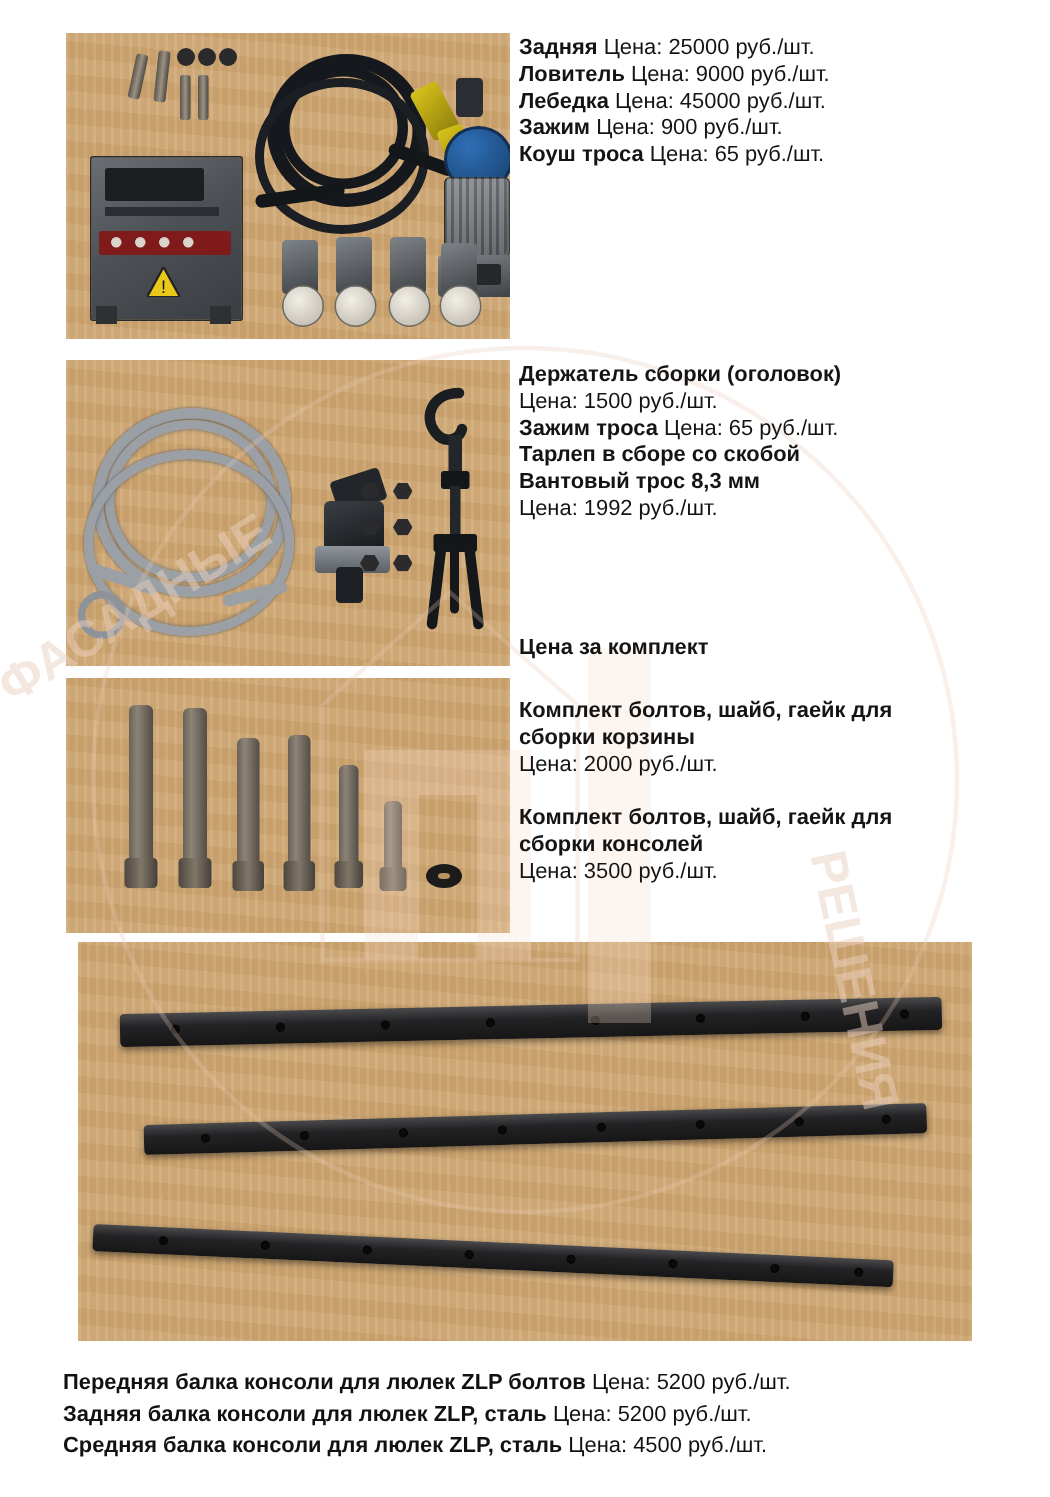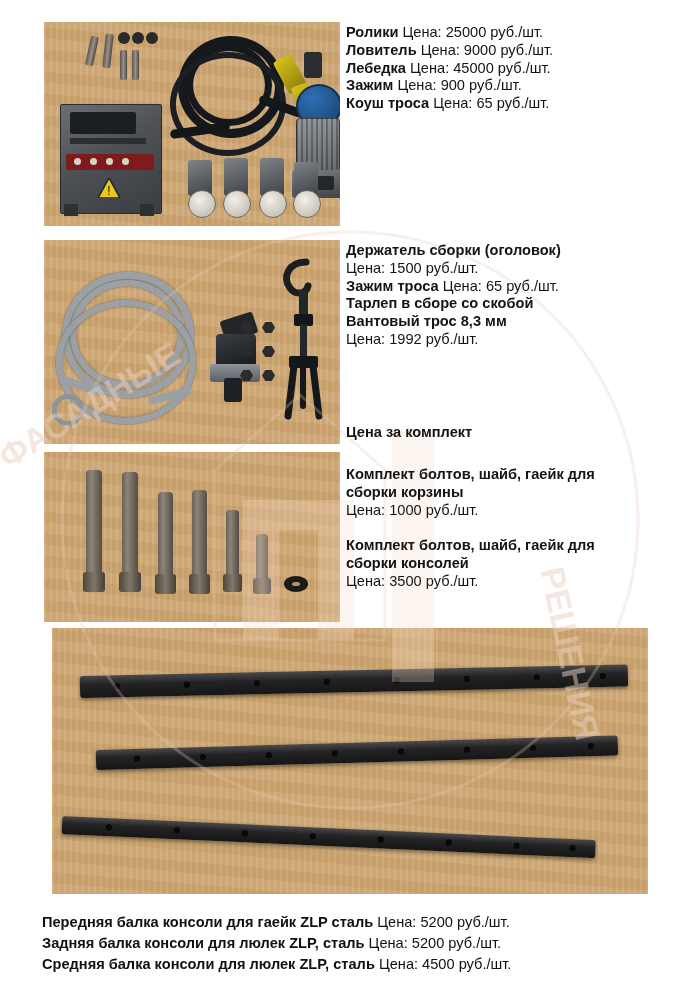--- a/index.html
+++ b/index.html
@@ -382,21 +382,21 @@
     <div class="hole" style="left:180px; top:6px;"></div>
     <div class="hole" style="left:248px; top:6px;"></div>
     <div class="hole" style="left:316px; top:6px;"></div>
     <div class="hole" style="left:384px; top:6px;"></div>
     <div class="hole" style="left:452px; top:6px;"></div>
     <div class="hole" style="left:508px; top:6px;"></div>
   </div>
 </div>
 
 <div class="textcol" style="left:346px; top:24px; width:350px;">
-  <div class="ln"><span class="b">Ролики</span><span> Цена: 25000 руб./шт.</span></div>
+  <div class="ln"><span class="b">Задняя</span><span> Цена: 25000 руб./шт.</span></div>
   <div class="ln"><span class="b">Ловитель</span><span> Цена: 9000 руб./шт.</span></div>
   <div class="ln"><span class="b">Лебедка</span><span> Цена: 45000 руб./шт.</span></div>
   <div class="ln"><span class="b">Зажим</span><span> Цена: 900 руб./шт.</span></div>
   <div class="ln"><span class="b">Коуш троса</span><span> Цена: 65 руб./шт.</span></div>
 </div>
 
 <div class="textcol" style="left:346px; top:242px; width:350px;">
   <div class="ln"><span class="b">Держатель сборки (оголовок)</span><span></span></div>
   <div class="ln"><span class="b"></span><span>Цена: 1500 руб./шт.</span></div>
   <div class="ln"><span class="b">Зажим троса</span><span> Цена: 65 руб./шт.</span></div>
@@ -405,24 +405,24 @@
   <div class="ln"><span class="b"></span><span>Цена: 1992 руб./шт.</span></div>
 </div>
 
 <div class="textcol" style="left:346px; top:424px; width:350px;">
   <div class="ln b">Цена за комплект</div>
 </div>
 
 <div class="textcol" style="left:346px; top:466px; width:350px;">
   <div class="ln"><span class="b">Комплект болтов, шайб, гаейк для</span><span></span></div>
   <div class="ln"><span class="b">сборки корзины</span><span></span></div>
-  <div class="ln"><span class="b"></span><span>Цена: 1000 руб./шт.</span></div>
+  <div class="ln"><span class="b"></span><span>Цена: 2000 руб./шт.</span></div>
   <div class="ln" style="height:17.8px;"><span class="b"></span><span></span></div>
   <div class="ln"><span class="b">Комплект болтов, шайб, гаейк для</span><span></span></div>
   <div class="ln"><span class="b">сборки консолей</span><span></span></div>
   <div class="ln"><span class="b"></span><span>Цена: 3500 руб./шт.</span></div>
 </div>
 
 <div class="bottomtext">
-  <div class="ln"><span class="b">Передняя балка консоли для  гаейк ZLP сталь</span><span> Цена: 5200 руб./шт.</span></div>
+  <div class="ln"><span class="b">Передняя балка консоли для  люлек ZLP болтов</span><span> Цена: 5200 руб./шт.</span></div>
   <div class="ln"><span class="b">Задняя балка консоли для люлек ZLP, сталь</span><span> Цена: 5200 руб./шт.</span></div>
   <div class="ln"><span class="b">Средняя балка консоли для люлек ZLP, сталь</span><span> Цена: 4500 руб./шт.</span></div>
 </div>
 
 </body></html>

